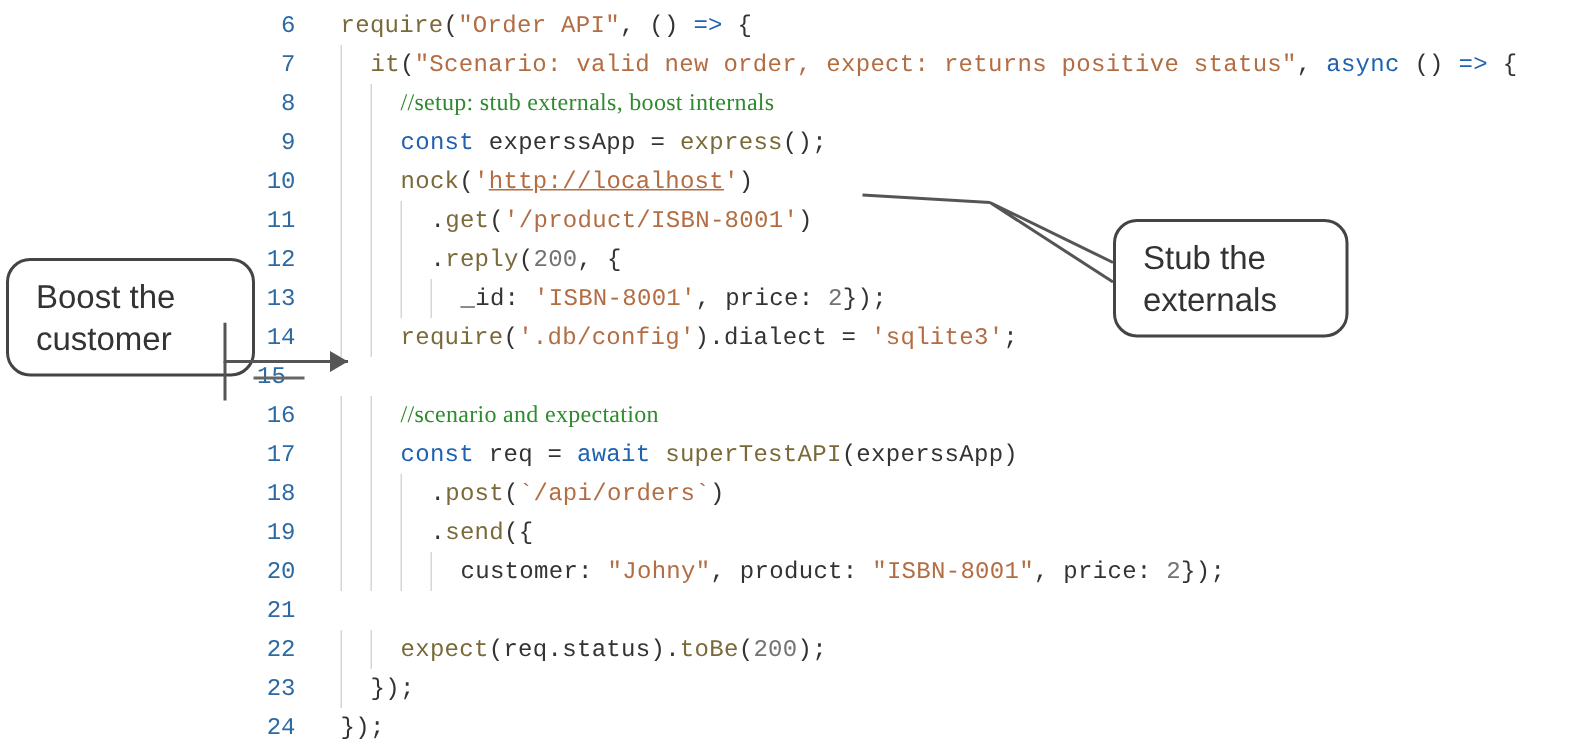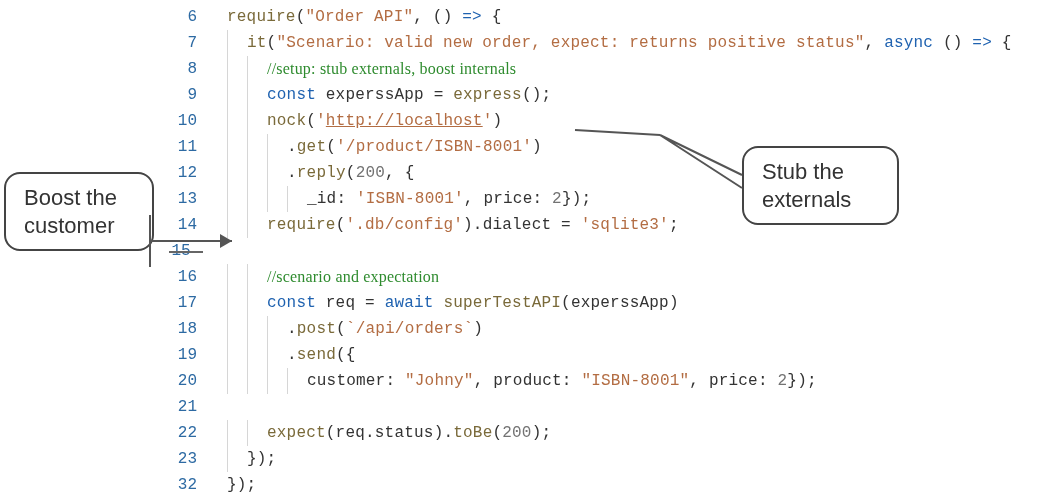--- a/index.html
+++ b/index.html
@@ -77,21 +77,21 @@
     border-radius: 16px;
     padding: 10px 18px;
     font-family: -apple-system, "Segoe UI", Helvetica, Arial, sans-serif;
     font-size: 22px;
     line-height: 1.25;
     color: #333;
   }
   .callout-left {
     left: 4px;
     top: 172px;
-    width: 150px;
+    width: 166px;
   }
   .callout-right {
     left: 742px;
     top: 146px;
     width: 157px;
   }
   
   .pointer {
     position: absolute;
     pointer-events: none;
@@ -112,21 +112,21 @@
     <div class="line"><div class="lineno">14</div><div class="gutter"></div><div class="code"><span style="display:inline-block;width:20px;border-left:1px solid #d6d6d6;height:26px;vertical-align:middle;margin-top:-4px;margin-bottom:-4px;"></span><span style="display:inline-block;width:20px;border-left:1px solid #d6d6d6;height:26px;vertical-align:middle;margin-top:-4px;margin-bottom:-4px;"></span><span class="tok-fn">require</span><span class="tok-plain">(</span><span class="tok-str">'.db/config'</span><span class="tok-plain">).dialect = </span><span class="tok-str">'sqlite3'</span><span class="tok-plain">;</span></div></div>
     <div class="line"><div class="lineno strike">15</div><div class="gutter"></div><div class="code"></div></div>
     <div class="line"><div class="lineno">16</div><div class="gutter"></div><div class="code"><span style="display:inline-block;width:20px;border-left:1px solid #d6d6d6;height:26px;vertical-align:middle;margin-top:-4px;margin-bottom:-4px;"></span><span style="display:inline-block;width:20px;border-left:1px solid #d6d6d6;height:26px;vertical-align:middle;margin-top:-4px;margin-bottom:-4px;"></span><span class="tok-comment">//scenario and expectation</span></div></div>
     <div class="line"><div class="lineno">17</div><div class="gutter"></div><div class="code"><span style="display:inline-block;width:20px;border-left:1px solid #d6d6d6;height:26px;vertical-align:middle;margin-top:-4px;margin-bottom:-4px;"></span><span style="display:inline-block;width:20px;border-left:1px solid #d6d6d6;height:26px;vertical-align:middle;margin-top:-4px;margin-bottom:-4px;"></span><span class="tok-kw">const</span><span class="tok-plain"> req = </span><span class="tok-kw">await</span><span class="tok-plain"> </span><span class="tok-fn">superTestAPI</span><span class="tok-plain">(experssApp)</span></div></div>
     <div class="line"><div class="lineno">18</div><div class="gutter"></div><div class="code"><span style="display:inline-block;width:20px;border-left:1px solid #d6d6d6;height:26px;vertical-align:middle;margin-top:-4px;margin-bottom:-4px;"></span><span style="display:inline-block;width:20px;border-left:1px solid #d6d6d6;height:26px;vertical-align:middle;margin-top:-4px;margin-bottom:-4px;"></span><span style="display:inline-block;width:20px;border-left:1px solid #d6d6d6;height:26px;vertical-align:middle;margin-top:-4px;margin-bottom:-4px;"></span><span class="tok-plain">.</span><span class="tok-fn">post</span><span class="tok-plain">(</span><span class="tok-str">`/api/orders`</span><span class="tok-plain">)</span></div></div>
     <div class="line"><div class="lineno">19</div><div class="gutter"></div><div class="code"><span style="display:inline-block;width:20px;border-left:1px solid #d6d6d6;height:26px;vertical-align:middle;margin-top:-4px;margin-bottom:-4px;"></span><span style="display:inline-block;width:20px;border-left:1px solid #d6d6d6;height:26px;vertical-align:middle;margin-top:-4px;margin-bottom:-4px;"></span><span style="display:inline-block;width:20px;border-left:1px solid #d6d6d6;height:26px;vertical-align:middle;margin-top:-4px;margin-bottom:-4px;"></span><span class="tok-plain">.</span><span class="tok-fn">send</span><span class="tok-plain">({</span></div></div>
     <div class="line"><div class="lineno">20</div><div class="gutter"></div><div class="code"><span style="display:inline-block;width:20px;border-left:1px solid #d6d6d6;height:26px;vertical-align:middle;margin-top:-4px;margin-bottom:-4px;"></span><span style="display:inline-block;width:20px;border-left:1px solid #d6d6d6;height:26px;vertical-align:middle;margin-top:-4px;margin-bottom:-4px;"></span><span style="display:inline-block;width:20px;border-left:1px solid #d6d6d6;height:26px;vertical-align:middle;margin-top:-4px;margin-bottom:-4px;"></span><span style="display:inline-block;width:20px;border-left:1px solid #d6d6d6;height:26px;vertical-align:middle;margin-top:-4px;margin-bottom:-4px;"></span><span class="tok-plain">customer: </span><span class="tok-str">"Johny"</span><span class="tok-plain">, product: </span><span class="tok-str">"ISBN-8001"</span><span class="tok-plain">, price: </span><span class="tok-num">2</span><span class="tok-plain">});</span></div></div>
     <div class="line"><div class="lineno">21</div><div class="gutter"></div><div class="code"></div></div>
     <div class="line"><div class="lineno">22</div><div class="gutter"></div><div class="code"><span style="display:inline-block;width:20px;border-left:1px solid #d6d6d6;height:26px;vertical-align:middle;margin-top:-4px;margin-bottom:-4px;"></span><span style="display:inline-block;width:20px;border-left:1px solid #d6d6d6;height:26px;vertical-align:middle;margin-top:-4px;margin-bottom:-4px;"></span><span class="tok-fn">expect</span><span class="tok-plain">(req.status).</span><span class="tok-fn">toBe</span><span class="tok-plain">(</span><span class="tok-num">200</span><span class="tok-plain">);</span></div></div>
     <div class="line"><div class="lineno">23</div><div class="gutter"></div><div class="code"><span style="display:inline-block;width:20px;border-left:1px solid #d6d6d6;height:26px;vertical-align:middle;margin-top:-4px;margin-bottom:-4px;"></span><span class="tok-plain">});</span></div></div>
-    <div class="line"><div class="lineno">32</div><div class="gutter"></div><div class="code"><span class="tok-plain">});</span></div></div>
+    <div class="line"><div class="lineno">24</div><div class="gutter"></div><div class="code"><span class="tok-plain">});</span></div></div>
   </div>
 
 <div class="callout callout-left">
   <div>Boost the</div>
   <div>customer</div>
 </div>
 
 <div class="callout callout-right">
   <div>Stub the</div>
   <div>externals</div>

